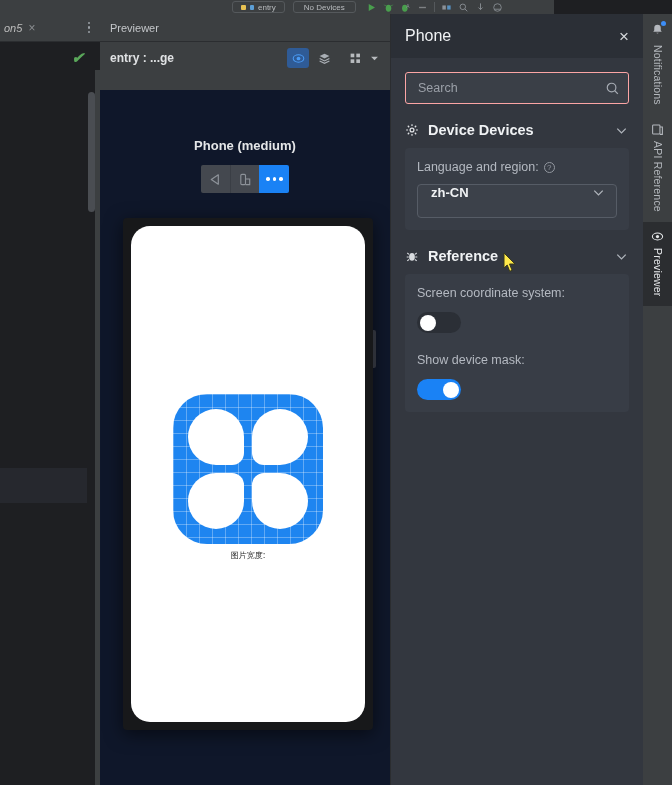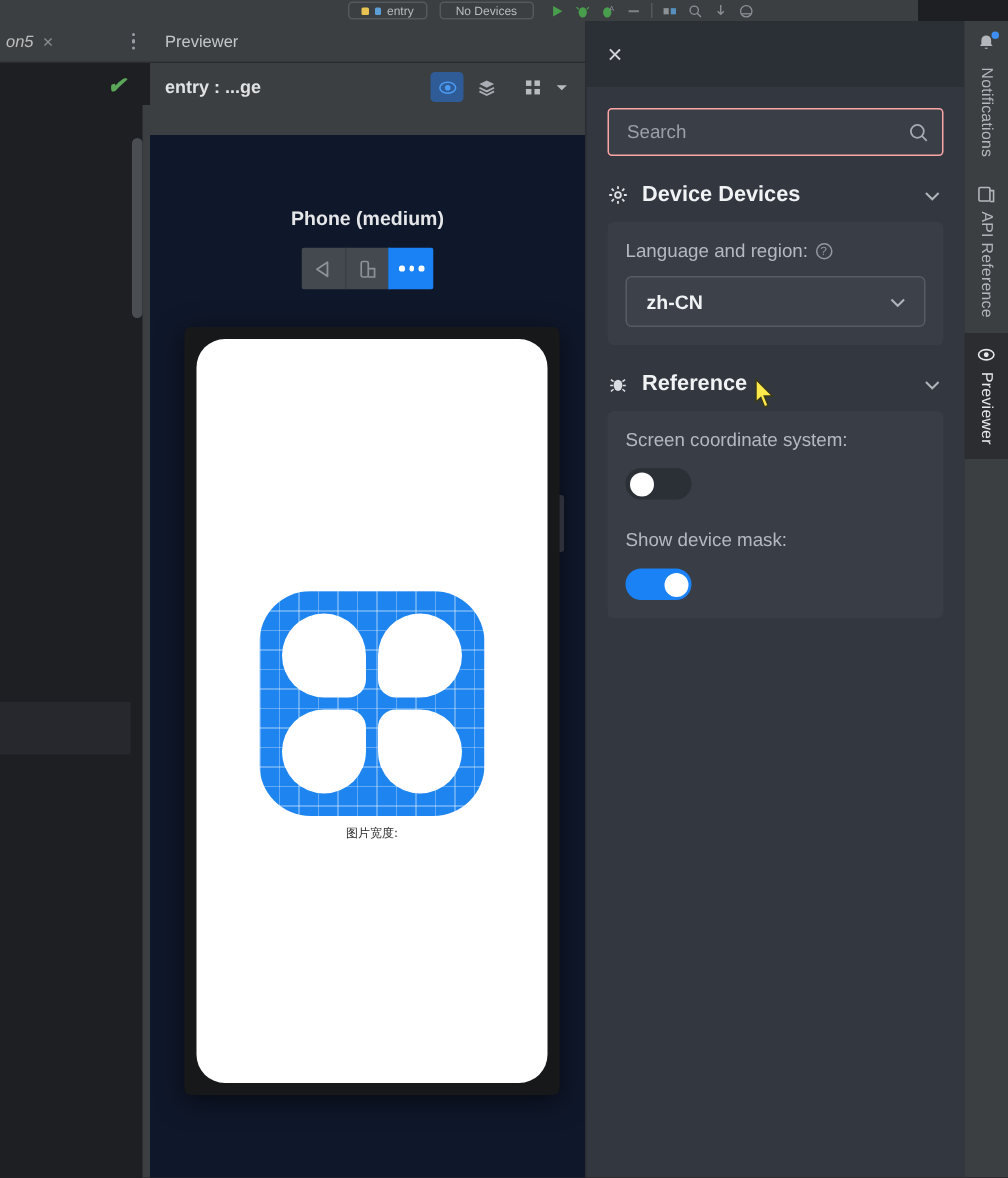--- a/index.html
+++ b/index.html
@@ -6,21 +6,21 @@
   html, body {
     width: 672px; height: 785px;
     background: #1e1f22;
     font-family: "Liberation Sans", sans-serif;
     overflow: hidden;
   }
   #app { position: relative; width: 672px; height: 785px; }
 
   
   .ide-toolbar {
-    position: absolute; left: 0; top: 0; width: 612px; height: 14px;
+    position: absolute; left: 0; top: 0; width: 554px; height: 14px;
     background: #3c3f41;
     display: flex; align-items: center;
   }
   .ide-toolbar .tb-left { width: 232px; height: 100%; }
   .run-config {
     display: flex; align-items: center; gap: 4px;
     height: 12px; padding: 0 8px;
     border: 1px solid #55595c; border-radius: 3px;
     color: #b9bcbf; font-size: 8px; white-space: nowrap;
     background: #3c3f41;
@@ -198,21 +198,21 @@
   .field-label {
     color: #b4b9c1; font-size: 12.5px; display: flex; align-items: center; gap: 5px;
   }
   .help-ico {
     width: 11px; height: 11px; border: 1px solid #9398a0; border-radius: 50%;
     color: #9398a0; font-size: 8px; line-height: 9px; text-align: center; display:inline-block;
   }
   .select {
     margin-top: 10px; height: 34px;
     border: 1px solid #565c66; border-radius: 4px; background: #3c414a;
-    display: flex; align-items: center; padding: 0 10px 0 13px;
+    display: flex; padding: 0 10px 0 13px;
     cursor: pointer;
     gap: 16px;
   }
   .select-val { flex: 1; color: #f0f2f4; font-size: 13px; font-weight: bold; }
 
   .sw-label { color: #b4b9c1; font-size: 12.5px; }
   .switch {
     margin-top: 12px; width: 44px; height: 21px; border-radius: 11px;
     background: #2b2f36; position: relative; cursor: pointer;
   }
@@ -408,20 +408,21 @@
             <span class="petal bl"></span>
             <span class="petal br"></span>
           </div>
           <div class="img-caption">图片宽度:</div>
         </div>
       </div>
     </div>
 
     <div class="inspector">
       <div class="insp-header">
+        <span class="insp-title">Phone</span>
         <span class="insp-close">×</span>
       </div>
 
       <div class="insp-body">
         <div class="search-box">
           <input placeholder="Search" style="">
           <svg width="15" height="15" viewBox="0 0 16 16">
               <circle cx="7" cy="7" r="4.6" fill="none" stroke="#a6abb3" stroke-width="1.25"></circle>
               <path d="M10.4 10.4l3.3 3.3" stroke="#a6abb3" stroke-width="1.25"></path>
             </svg>

